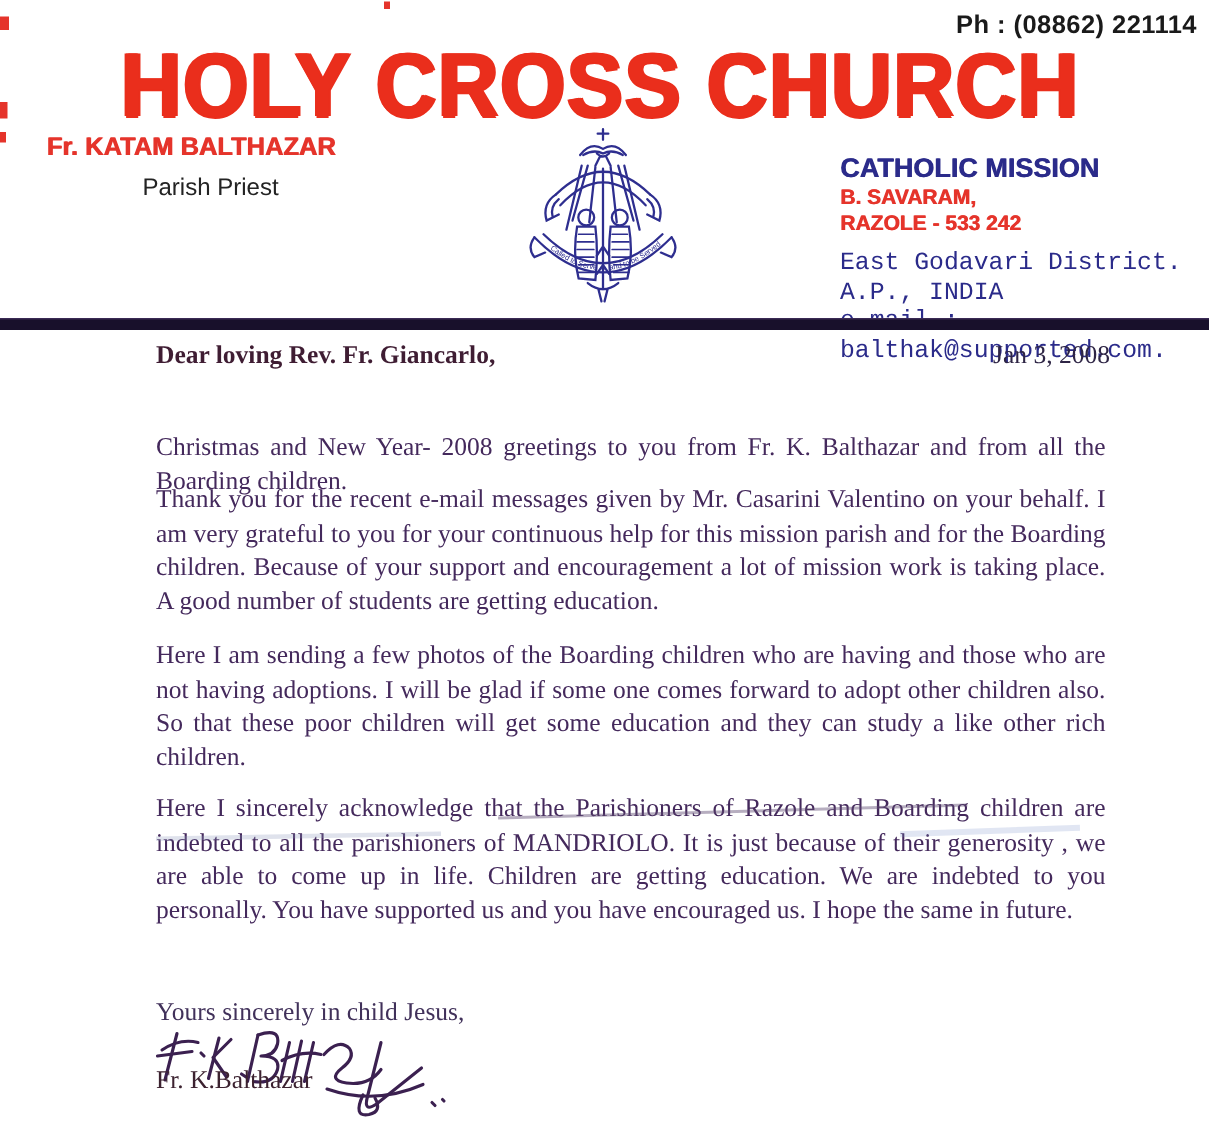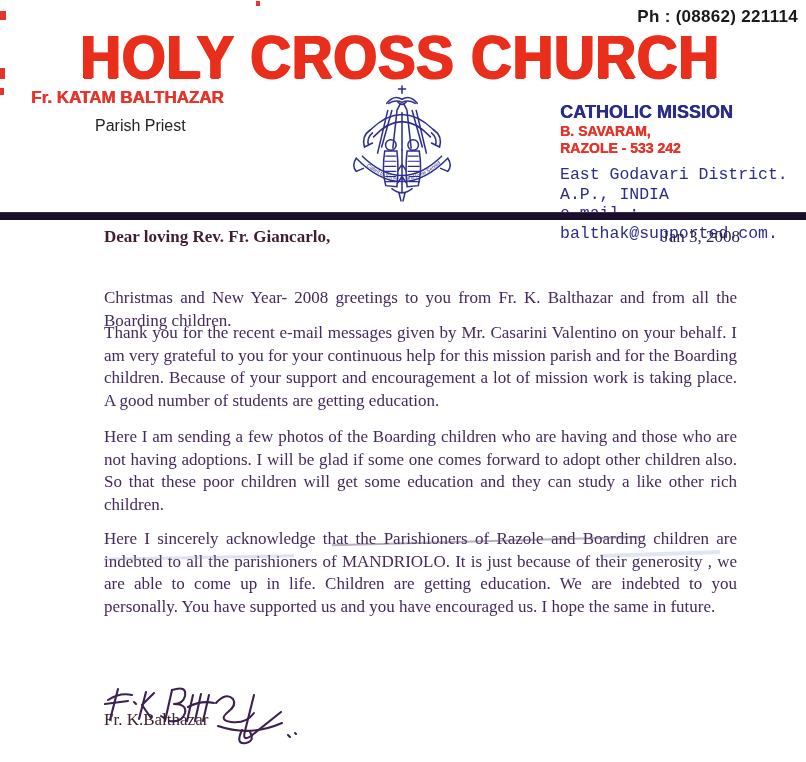--- a/index.html
+++ b/index.html
@@ -157,20 +157,21 @@
 
   <div class="para body-text p1">Christmas and New Year- 2008 greetings to you from Fr. K. Balthazar and from all the Boarding children.</div>
   <div class="para body-text p2">Thank you for the recent e-mail messages given by Mr. Casarini Valentino on your behalf.  I am very grateful to you for your continuous help for this mission parish and for the Boarding children.  Because of your support and encouragement  a lot of  mission work is taking place.  A good number of students are getting education.</div>
   <div class="para body-text p3">Here I am sending a few photos of the Boarding children who are having and those who are not having adoptions.  I will be glad if some one comes forward to adopt other children also.  So that these poor children will get some education and they can study a like other rich children.</div>
   <div class="para body-text p4">Here I sincerely acknowledge that the Parishioners of Razole  and Boarding children are indebted to all the parishioners of MANDRIOLO.  It is just because of their generosity , we are able to come up in life.  Children are getting education.   We are indebted to you personally.  You have supported us and you have encouraged us.  I hope the same in future.</div>
 
   <div class="smudge" style="left:332px;top:540px;width:313px;height:2px;background:rgba(95,75,115,0.45);transform:rotate(-1.6deg);"></div>
   <div class="smudge" style="left:104px;top:556px;width:190px;height:3px;background:rgba(140,150,185,0.28);transform:rotate(-1deg);"></div>
   <div class="smudge" style="left:600px;top:552px;width:120px;height:4px;background:rgba(120,140,200,0.22);transform:rotate(-2deg);"></div>
 
+  <div class="closing">Yours sincerely in child Jesus,</div>
 
   <svg class="signature-svg" width="210" height="68" viewBox="0 0 210 68">
     <g stroke="#3b2050" stroke-width="2.1" fill="none" stroke-linecap="round" stroke-linejoin="round">
       <path d="M10,20 q12,-8 24,-5"></path>
       <path d="M20,9 l-8,31"></path>
       <path d="M7,24 l23,-3"></path>
       <path d="M36,22 l2,2"></path>
       <path d="M48,12 l-7,27"></path>
       <path d="M56,13 l-12,12 l9,13"></path>
       <path d="M63,36 l3,2"></path>

